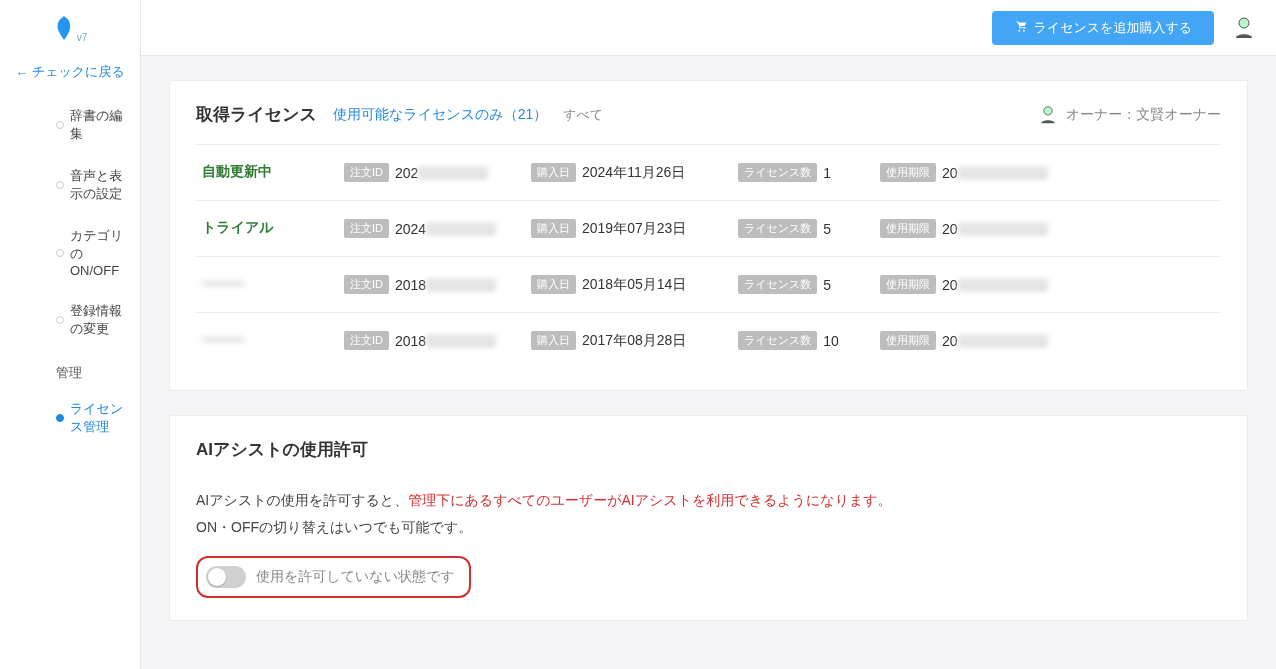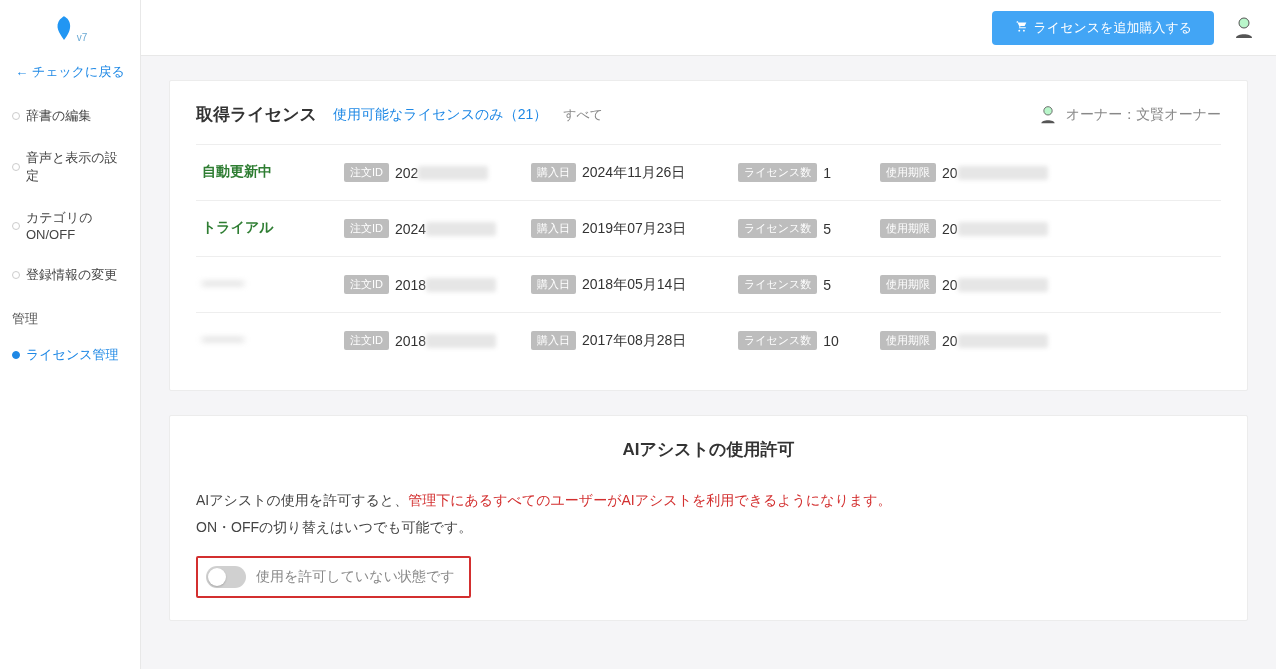--- a/index.html
+++ b/index.html
@@ -4,37 +4,37 @@
 <style>
   * { box-sizing: border-box; margin: 0; padding: 0; }
   body { font-family: -apple-system, "Hiragino Sans", "Meiryo", sans-serif; background: #f5f5f7; color: #333; font-size: 14px; width: 1276px; height: 669px; overflow: hidden; }
   .app { display: flex; height: 100%; }
 
   .sidebar { width: 141px; background: #fff; border-right: 1px solid #e8e8e8; display: flex; flex-direction: column; padding-top: 10px; }
   .logo-row { display: flex; align-items: flex-end; justify-content: center; margin-bottom: 10px; margin-top: 6px; }
   .logo-leaf { color: #2196f3; }
   .logo-v { font-size: 10px; color: #6aa9d4; margin-left: 2px; margin-bottom: 2px; }
   .back-link { color: #1e88e5; font-size: 13px; text-align: center; padding: 8px 0 14px; cursor: pointer; }
-  .nav { display: flex; flex-direction: column; }
+  .nav { display: flex; flex-direction: column; padding-left: 44px; }
   .nav-item { display: flex; align-items: center; padding: 12px 12px; font-size: 13px; color: #444; cursor: pointer; gap: 6px; }
   .nav-item .bullet { width: 8px; height: 8px; border: 1.5px solid #ccc; border-radius: 50%; flex: none; }
   .nav-item.active { color: #1e88e5; }
   .nav-item.active .bullet { border-color: #1e88e5; background: #1e88e5; }
   .nav-section { padding: 14px 12px 6px; font-size: 13px; color: #555; }
 
   .main { flex: 1; display: flex; flex-direction: column; }
   .topbar { height: 56px; border-bottom: 1px solid #e8e8e8; background: #fff; display: flex; align-items: center; justify-content: flex-end; padding: 0 20px; gap: 18px; }
   .buy-btn { background: #42a5f5; color: #fff; border: none; border-radius: 4px; padding: 8px 22px; font-size: 13px; display: flex; align-items: center; gap: 6px; cursor: pointer; }
   .avatar-icon { display: inline-flex; }
 
   .content { padding: 24px 28px; display: flex; flex-direction: column; gap: 24px; overflow: auto; }
 
   .card { background: #fff; border: 1px solid #ececec; border-radius: 2px; padding: 22px 26px; }
 
-  .card-header { display: flex; align-items: center; gap: 16px; margin-bottom: 18px; justify-content: center; }
+  .card-header { display: flex; align-items: center; gap: 16px; margin-bottom: 18px; }
   .card-title { font-size: 17px; font-weight: 600; color: #333; }
   .filter-active { color: #1e88e5; font-size: 14px; cursor: pointer; }
   .filter-other { color: #888; font-size: 13px; cursor: pointer; }
   .owner-box { margin-left: auto; display: flex; align-items: center; gap: 8px; color: #888; font-size: 14px; }
 
   .lic-row { display: flex; align-items: flex-start; padding: 18px 6px; border-top: 1px solid #eee; font-size: 14px; gap: 12px; }
   .lic-row:first-of-type { border-top: 1px solid #eee; }
   .lic-status { width: 130px; font-weight: 600; }
   .lic-status.green { color: #2e7d32; }
   .lic-status.blur { filter: blur(3px); color: #999; }
@@ -45,21 +45,21 @@
   .cell.count { width: 130px; }
   .cell.exp { width: 190px; }
   .blur-span { display: inline-block; background: #e6e6e6; color: transparent; border-radius: 2px; filter: blur(2px); height: 14px; }
   .blur-span.w60 { width: 70px; }
   .blur-span.w80 { width: 90px; }
 
   .ai-card .card-title { margin-bottom: 0; }
   .ai-card .card-header { margin-bottom: 26px; }
   .ai-desc { font-size: 14px; line-height: 1.9; color: #444; margin-bottom: 16px; }
   .ai-desc .red { color: #d32f2f; }
-  .toggle-box { border: 2px solid #d32f2f; display: inline-flex; align-items: center; padding: 8px 14px 8px 8px; border-radius: 2px; gap: 10px; }
+  .toggle-box { border: 2px solid #d32f2f; display: inline-flex; align-items: center; padding: 8px 14px 8px 8px; border-radius: 12px; gap: 10px; }
   .switch { width: 40px; height: 22px; background: #d0d0d0; border-radius: 11px; position: relative; flex: none; cursor: pointer; }
   .switch::after { content: ""; position: absolute; top: 2px; left: 2px; width: 18px; height: 18px; background: #fff; border-radius: 50%; box-shadow: 0 1px 2px rgba(0,0,0,0.2); }
   .switch-label { color: #888; font-size: 14px; }
 
   .person-svg { flex: none; }
 </style>
 </head>
 <body>
 
 <div class="app">

